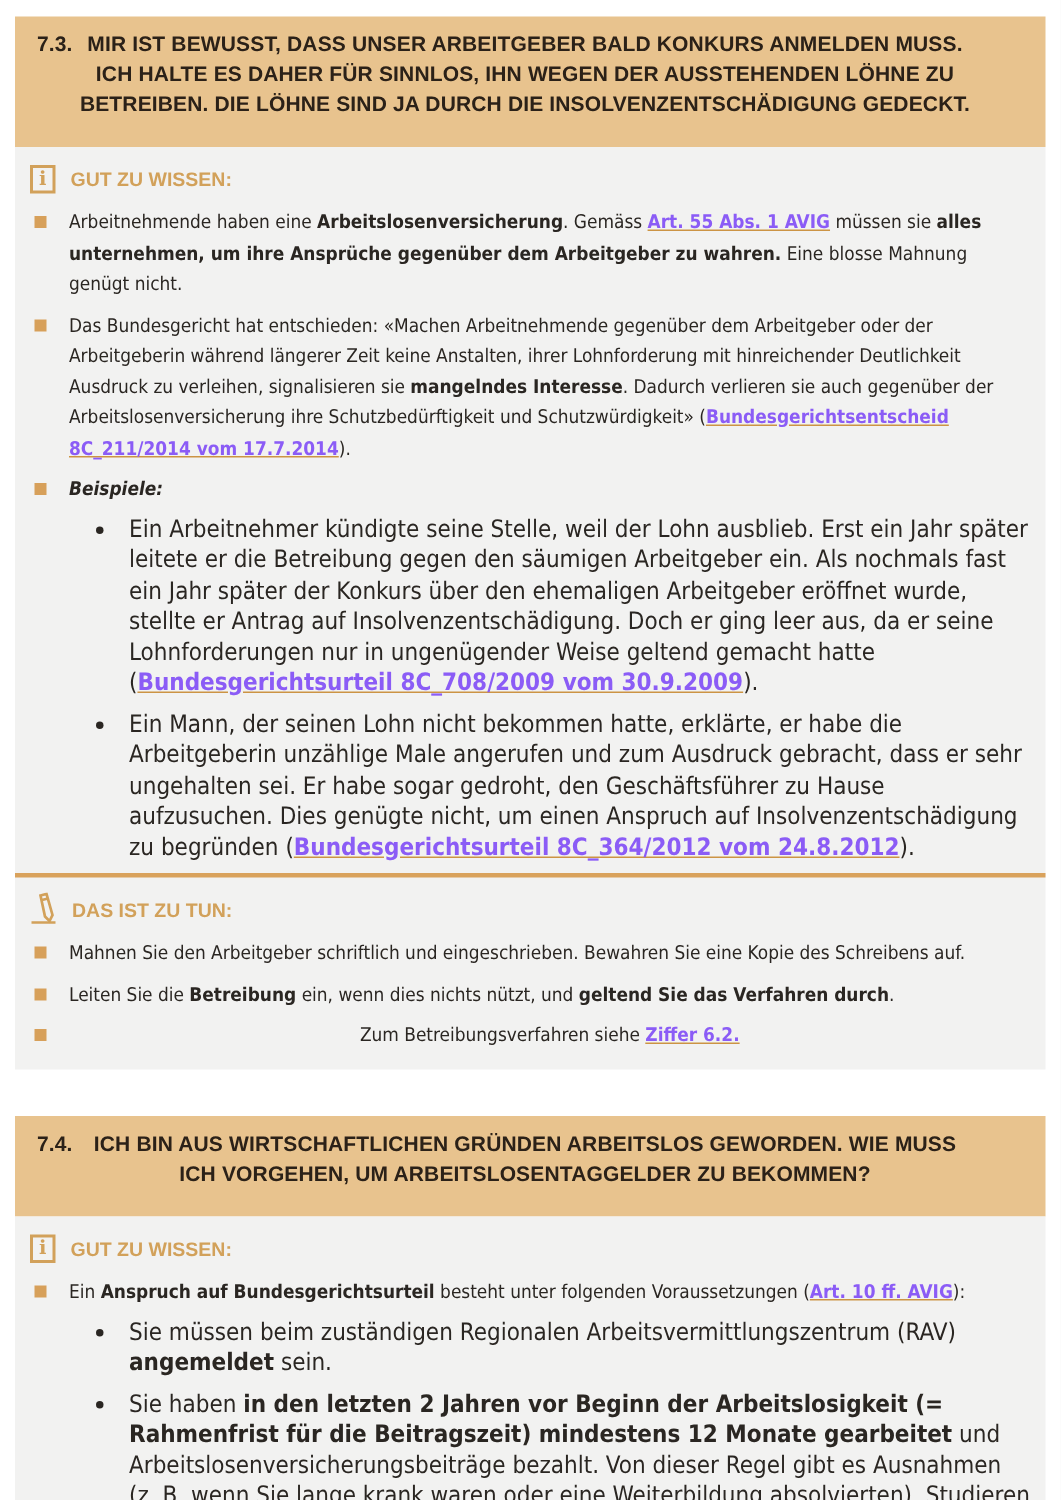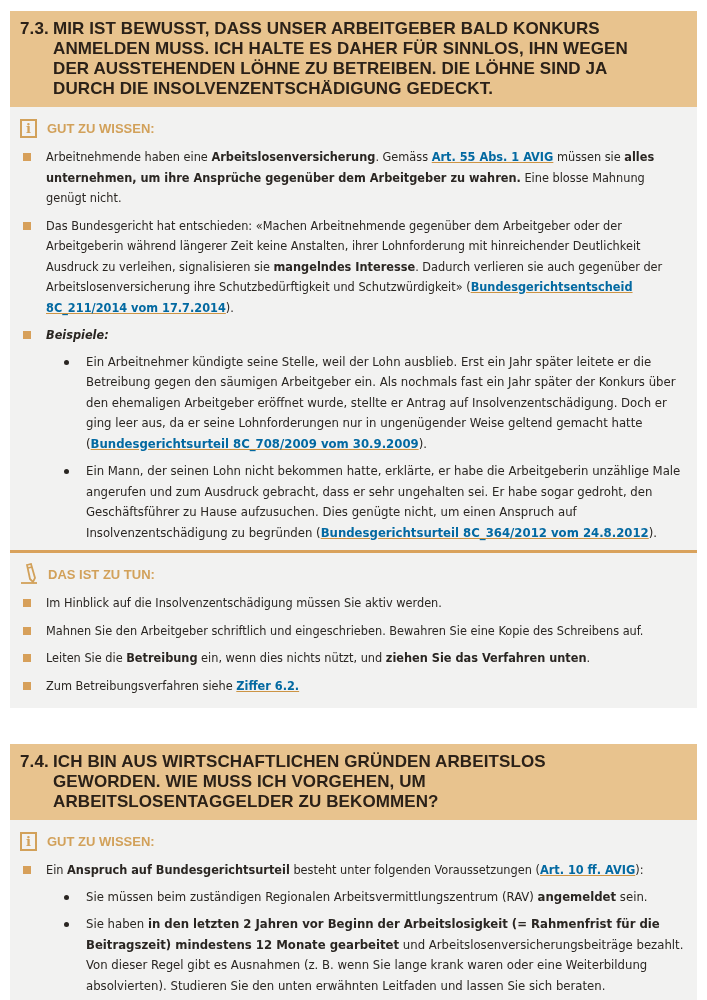--- a/index.html
+++ b/index.html
@@ -6,29 +6,30 @@
   body {
     width: 707px; height: 1000px; overflow: hidden; position: relative;
     font-family: "DejaVu Sans Condensed", "Liberation Sans Narrow", "Liberation Sans", sans-serif;
     color: #2a2622;
   }
   .section {
     position: absolute; left: 10px; width: 687px;
   }
   .section-head {
     background: #e8c38e;
-    padding: 8px 10px 8px 10px;
+    padding: 8px 10px 19px 10px;
     display: flex;
     font-family: "Liberation Sans", sans-serif;
     font-weight: bold;
-    font-size: 17px;
+    font-size: 14px;
     line-height: 20px;
     letter-spacing: 0.1px;
     color: #2b2118;
     text-transform: uppercase;
+    text-align: center;
   }
   .section-head .num { width: 33px; flex: none; }
   .section-head .title { flex: 1; padding-right: 40px; }
   .section-body {
     background: #f2f2f1;
     padding: 10px 10px 10px 10px;
   }
   .box-head {
     display: flex; align-items: center;
     font-family: "Liberation Sans", sans-serif;
@@ -48,29 +49,29 @@
     font-size: 12.6px; line-height: 20.5px;
     margin-bottom: 7px;
   }
   .list > li::before {
     content: ""; position: absolute; left: 3px; top: 6px;
     width: 8px; height: 8px; background: #d7a05a;
   }
   .sub { margin: 6px 0 0 0; padding: 0; list-style: none; }
   .sub > li {
     position: relative; padding-left: 40px;
-    font-size: 13px; line-height: 20.5px; margin-bottom: 7px;
+    font-size: 16px; line-height: 20.5px; margin-bottom: 7px;
   }
   .sub > li::before {
     content: ""; position: absolute; left: 18px; top: 8px;
     width: 5px; height: 5px; border-radius: 50%; background: #2a2622;
   }
   b { font-weight: bold; }
   .link {
-    color: #0369a1; font-weight: bold; text-decoration: underline;
+    color: #8b5cf6; font-weight: bold; text-decoration: underline;
     text-decoration-color: #cc9444; cursor: pointer;
   }
   .divider { height: 3px; background: #d9a25c; margin: 6px -10px 10px -10px; }
   em.bi { font-style: italic; font-weight: bold; }
 </style>
 </head>
 <body>
 
 <div class="section" style="top:11px;">
   <div class="section-head">
@@ -108,26 +109,25 @@
       <svg class="pencil-icon" viewBox="0 0 20 22">
         <g fill="none" stroke="#d2a15a" stroke-width="1.8">
           <path d="M7 2 L11 1 L15 15 L13 19 L10 16 Z"></path>
           <path d="M8 5 L12 4"></path>
           <path d="M1 20 L17 20"></path>
         </g>
       </svg>
       <span>DAS IST ZU TUN:</span>
     </div>
     <ul class="list">
-      <li><span>Im Hinblick auf die Insolvenzentschädigung müssen Sie aktiv werden.</span></li>
       <li><span>Mahnen Sie den Arbeitgeber schriftlich und eingeschrieben. Bewahren Sie eine Kopie des Schreibens auf.</span></li>
       <li>
-        <span>Leiten Sie die </span><b>Betreibung</b><span> ein, wenn dies nichts nützt, und </span><b>ziehen Sie das Verfahren unten</b><span>.</span>
+        <span>Leiten Sie die </span><b>Betreibung</b><span> ein, wenn dies nichts nützt, und </span><b>geltend Sie das Verfahren durch</b><span>.</span>
       </li>
-      <li style="margin-bottom:2px;">
+      <li style="margin-bottom:2px;text-align:center;">
         <span>Zum Betreibungsverfahren siehe </span><span class="link">Ziffer 6.2.</span>
       </li>
     </ul>
   </div>
 </div>
 
 <div class="section" style="top:744px;">
   <div class="section-head">
     <span class="num">7.4.</span>
     <span class="title">Ich bin aus wirtschaftlichen Gründen arbeitslos geworden. Wie muss ich vorgehen, um Arbeitslosentaggelder zu bekommen?</span>

